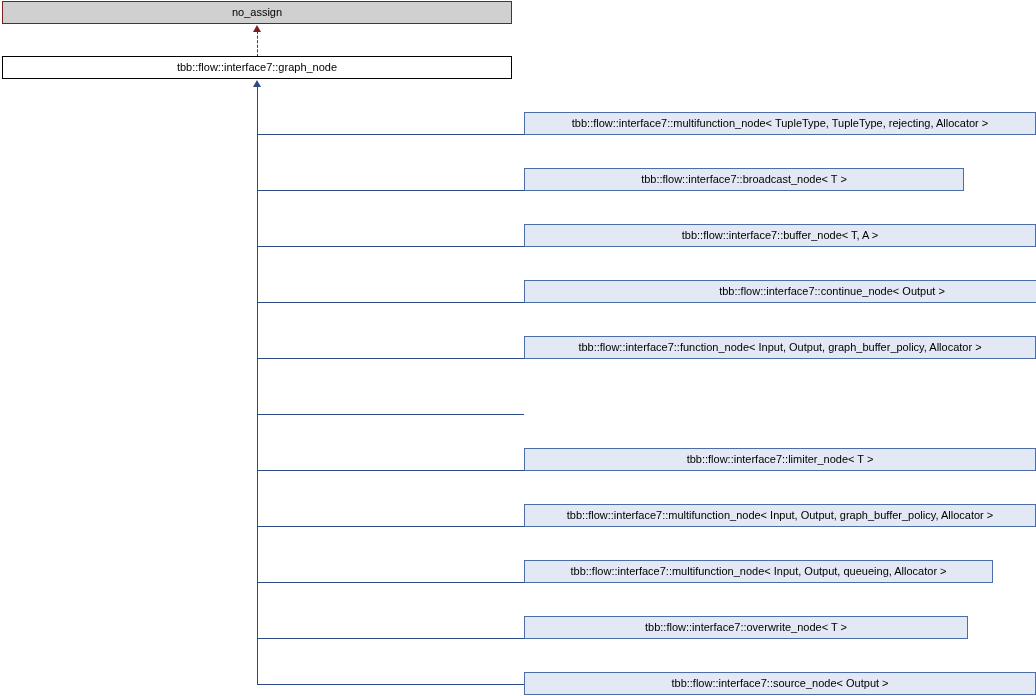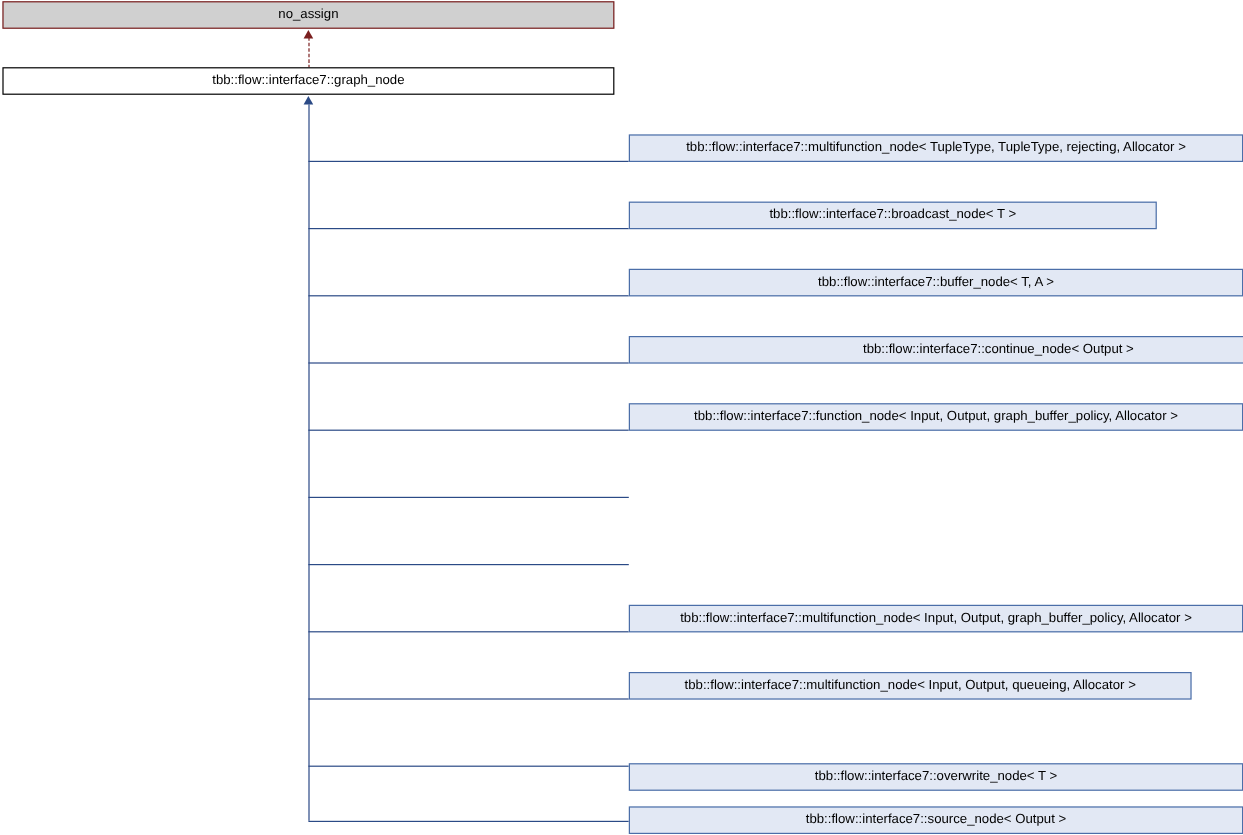--- a/index.html
+++ b/index.html
@@ -105,33 +105,36 @@
   </div>
 
   <div class="line h" style="left:257px; top:358px; width:267px;"></div>
   <div class="node derived" style="left:524px; top:336px; width:512px; height:23px;">
     <span>tbb::flow::interface7::function_node&lt; Input, Output, graph_buffer_policy, Allocator &gt;</span>
   </div>
 
   <div class="line h" style="left:257px; top:414px; width:267px;"></div>
 
   <div class="line h" style="left:257px; top:470px; width:267px;"></div>
+  <div class="node derived" style="left:524px; top:448px; width:512px; height:23px;">
+    <span>tbb::flow::interface7::limiter_node&lt; T &gt;</span>
+  </div>
 
   <div class="line h" style="left:257px; top:526px; width:267px;"></div>
   <div class="node derived" style="left:524px; top:504px; width:512px; height:23px;">
     <span>tbb::flow::interface7::multifunction_node&lt; Input, Output, graph_buffer_policy, Allocator &gt;</span>
   </div>
 
   <div class="line h" style="left:257px; top:582px; width:267px;"></div>
   <div class="node derived" style="left:524px; top:560px; width:469px; height:23px;">
     <span>tbb::flow::interface7::multifunction_node&lt; Input, Output, queueing, Allocator &gt;</span>
   </div>
 
   <div class="line h" style="left:257px; top:638px; width:267px;"></div>
-  <div class="node derived" style="left:524px; top:616px; width:512px; height:23px;margin-top:20px;">
+  <div class="node derived" style="left:524px; top:616px; width:444px; height:23px;">
     <span>tbb::flow::interface7::overwrite_node&lt; T &gt;</span>
   </div>
 
   <div class="line h" style="left:257px; top:684px; width:267px;"></div>
   <div class="node derived" style="left:524px; top:672px; width:512px; height:23px;">
     <span>tbb::flow::interface7::source_node&lt; Output &gt;</span>
   </div>
 
 </div>
 

